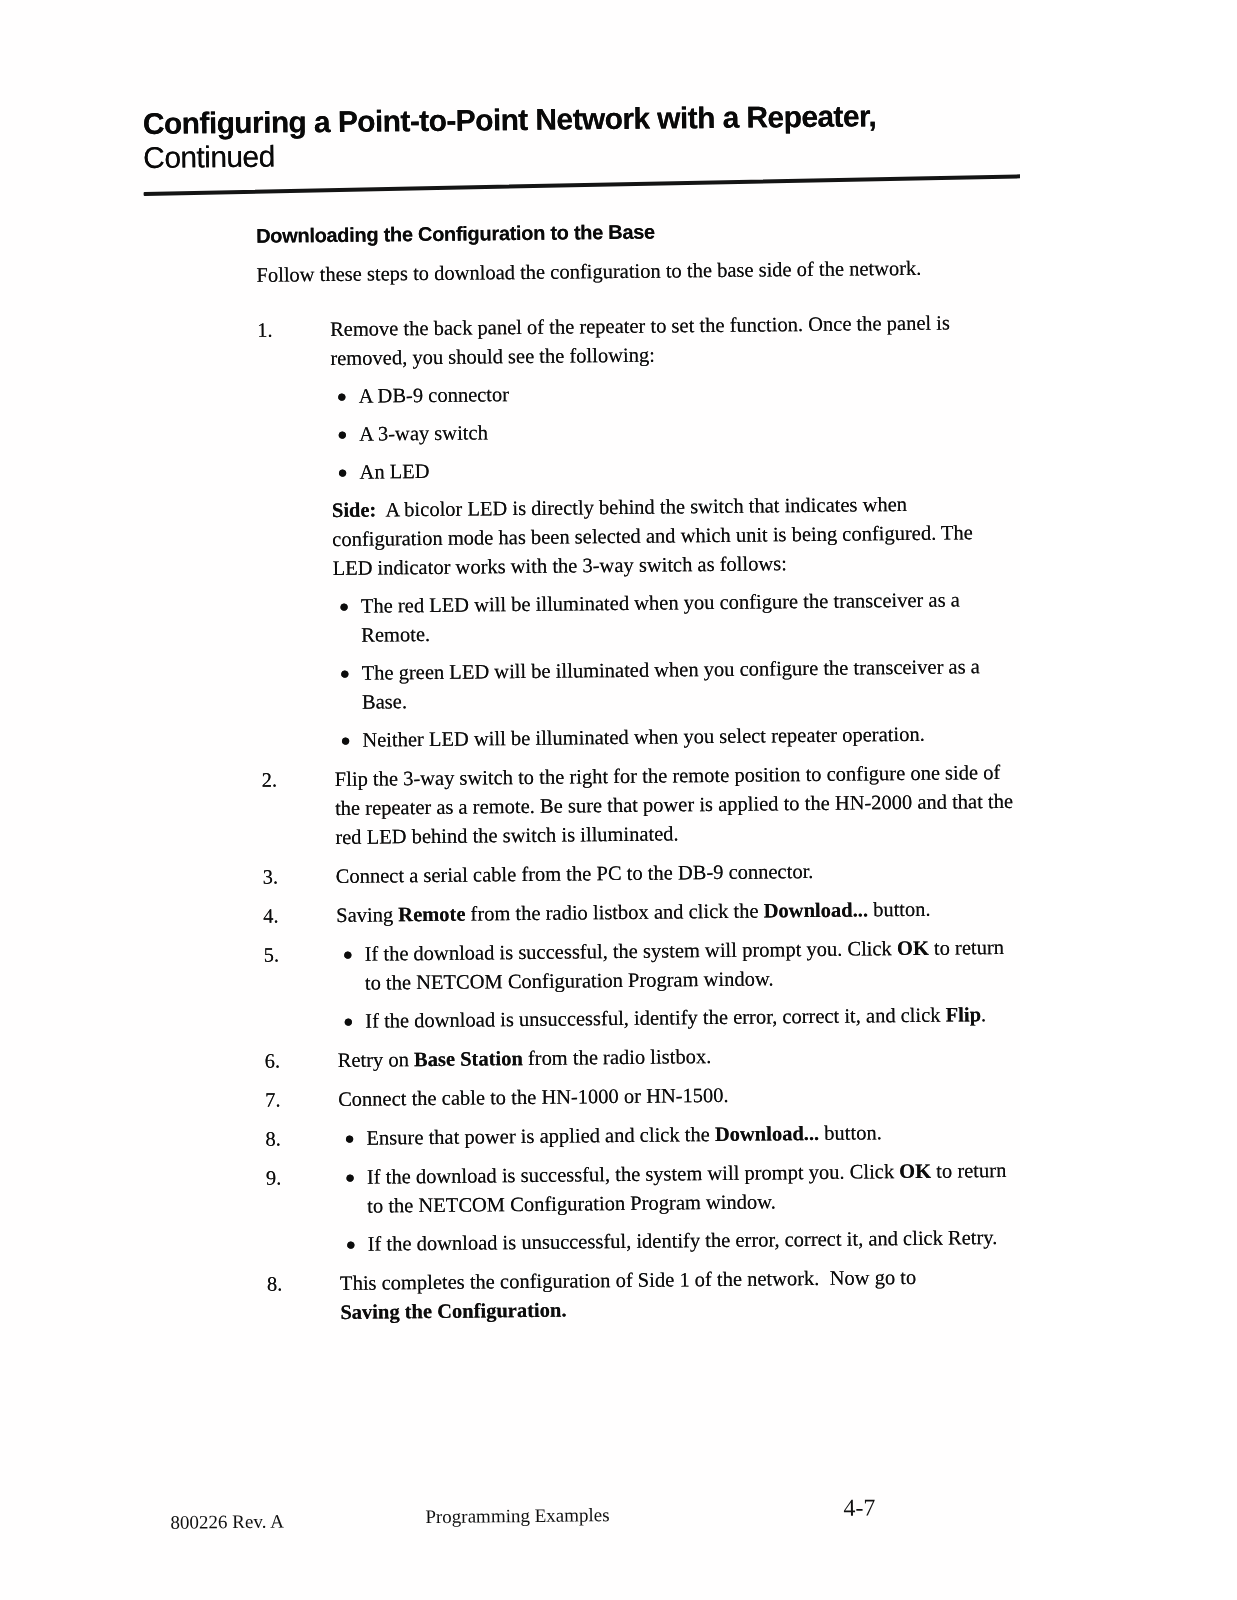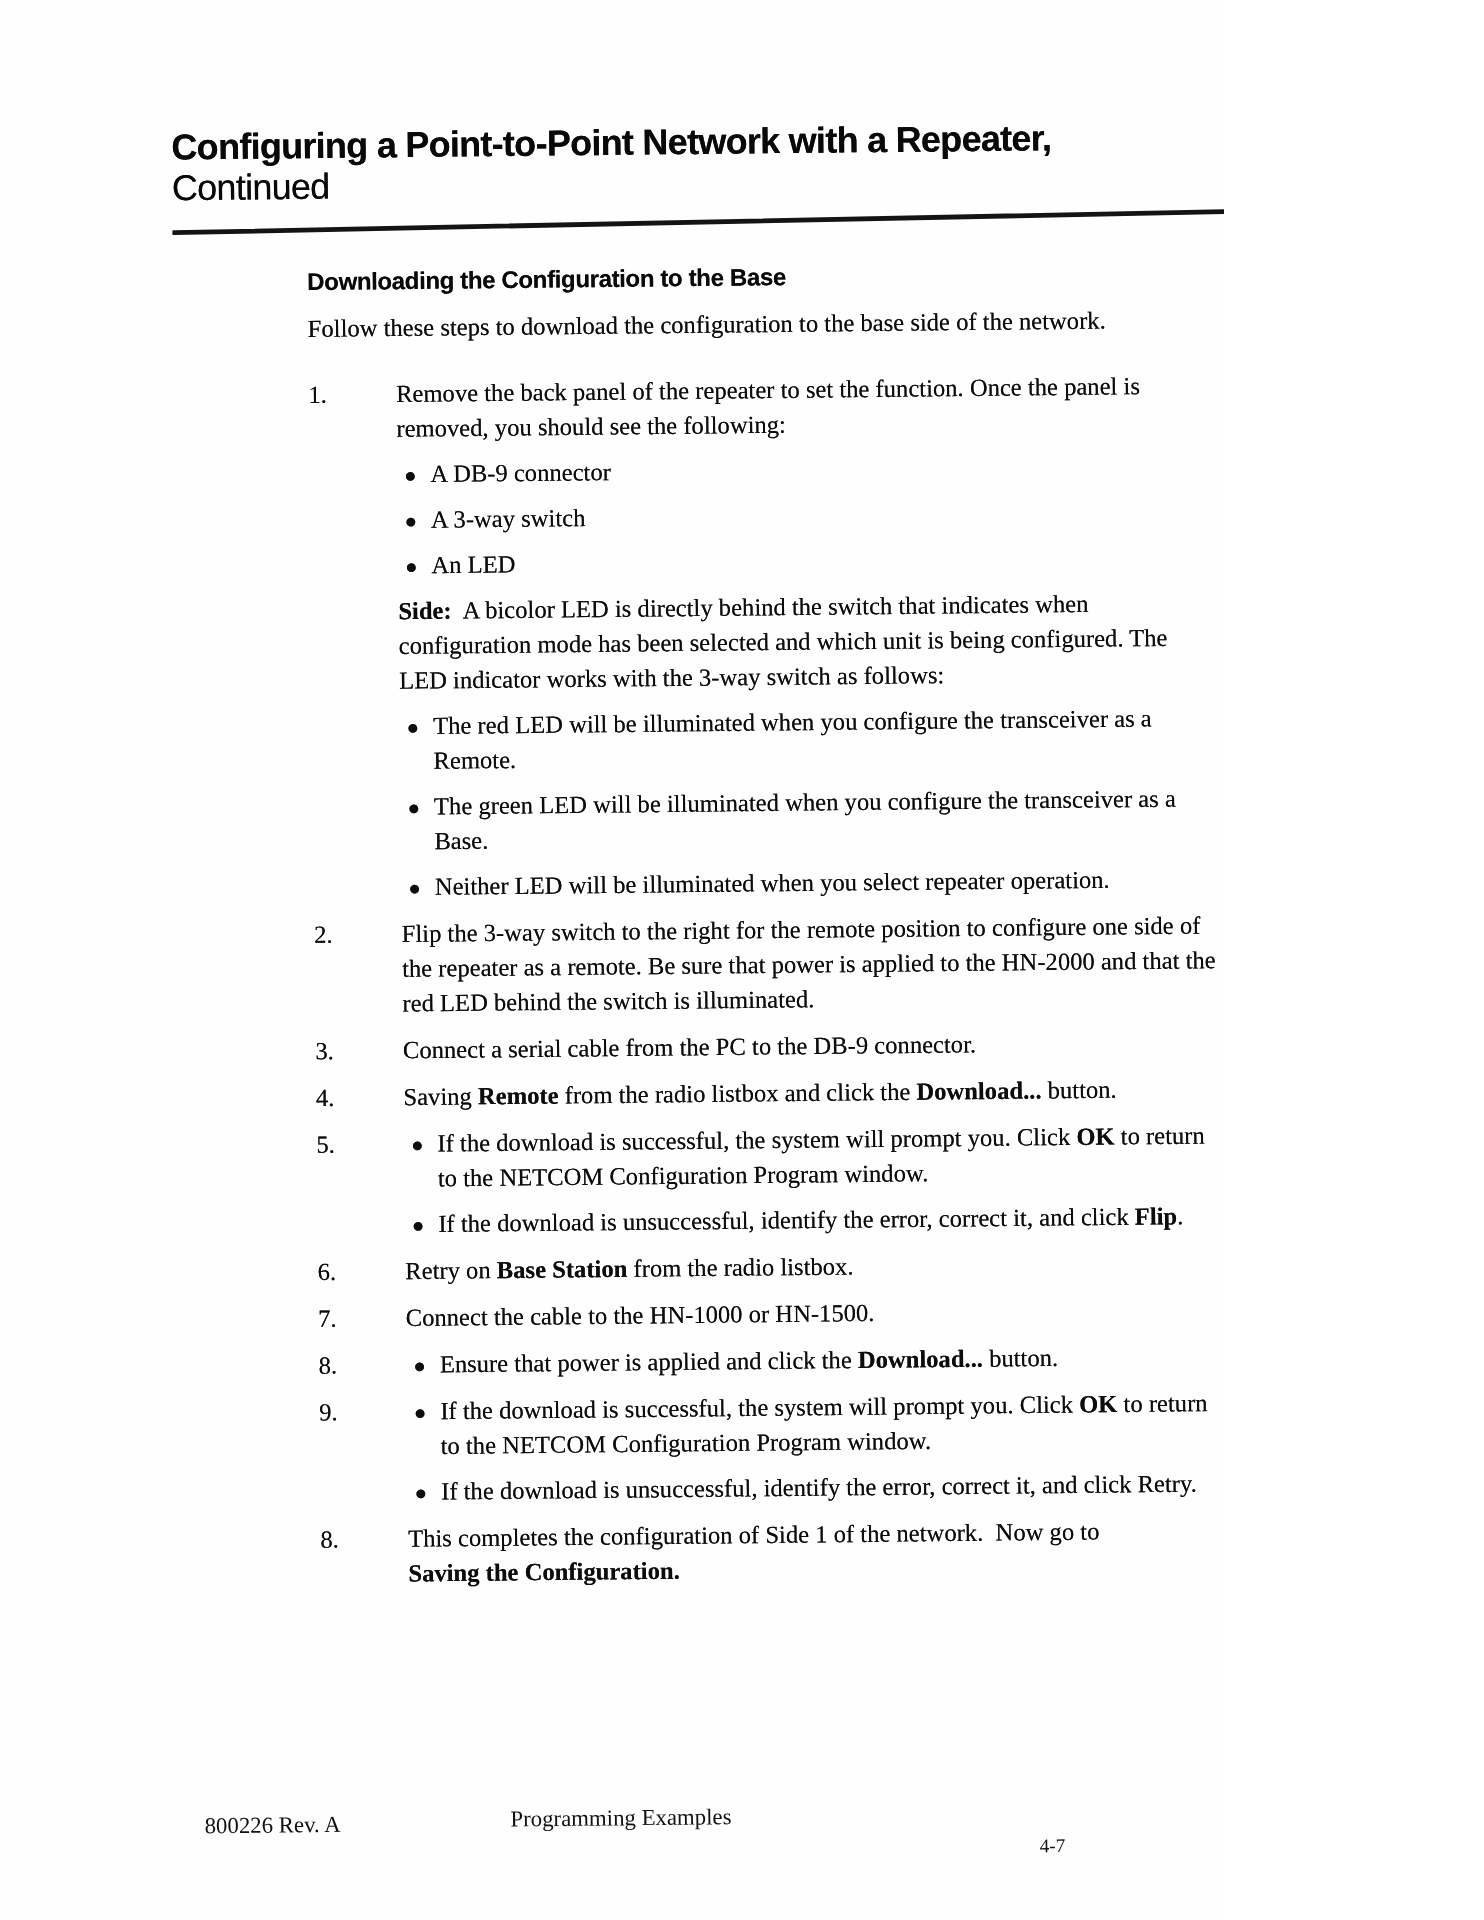--- a/index.html
+++ b/index.html
@@ -46,21 +46,21 @@
   .bullet{display:flex;padding-left:6px;}
   .bullet-marker{flex:none;width:22px;font-size:17px;line-height:29px;color:#0c0c0c;}
   .bullet-text{flex:1;}
   .step-content b,.intro b{font-weight:700;}
   .footer{
     position:absolute;left:0;right:0;top:1503px;
     font-size:19px;line-height:24px;color:#101010;
   }
   .f-center{display:block;text-align:center;}
   .f-left{position:absolute;left:163px;top:3px;}
-  .f-right{position:absolute;right:140px;top:-5px;font-size:16px;margin-top:32px;}
+  .f-right{position:absolute;right:152px;top:-5px;font-size:24px;}
 </style>
 </head>
 <body>
 
 <div class="page">
   <div class="tilt">
 
     <h1 class="title"><b>Configuring a Point-to-Point Network with a Repeater,</b><span> Continued</span></h1>
 
     <div class="rule"></div>

